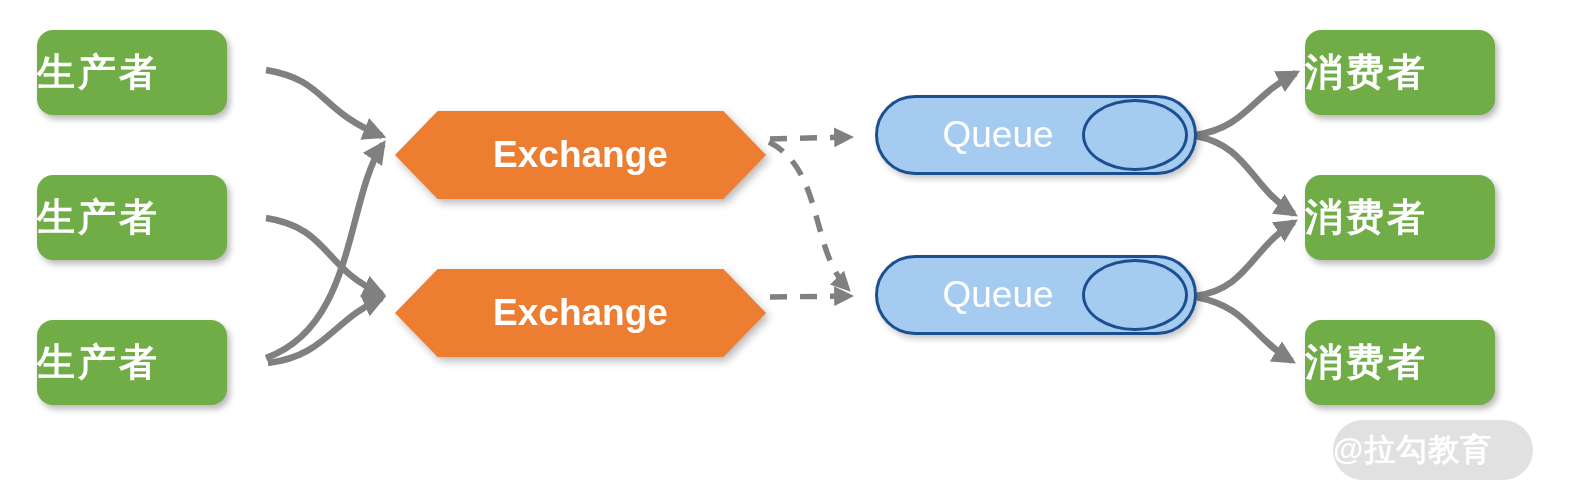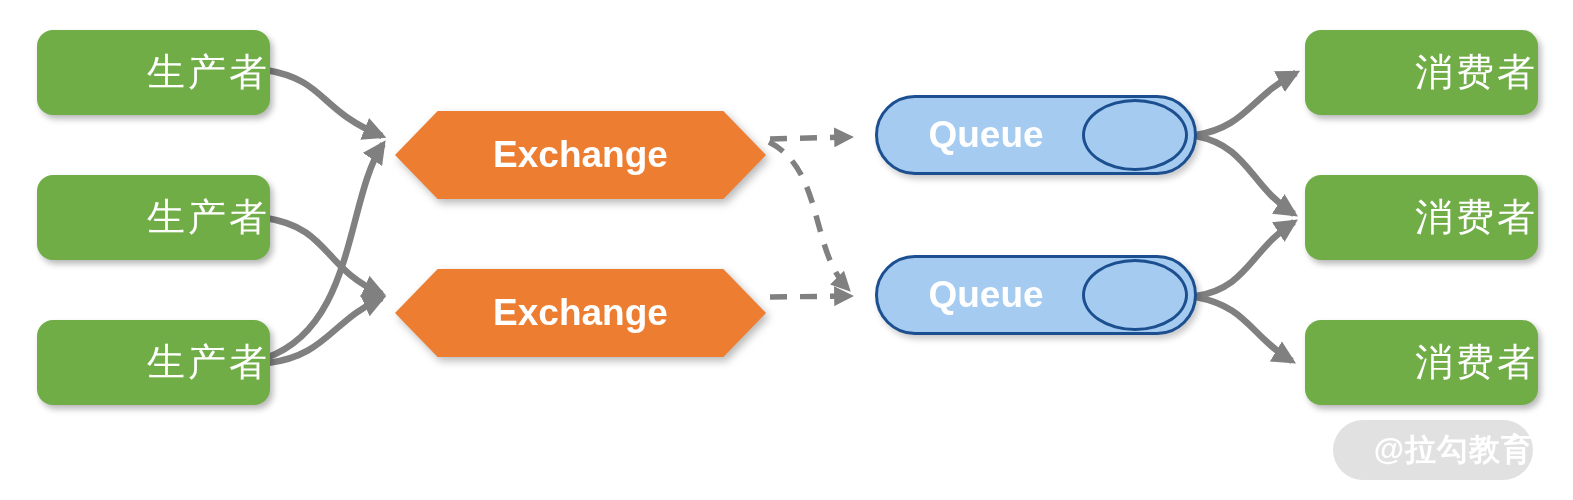--- a/index.html
+++ b/index.html
@@ -9,53 +9,53 @@
     --qborder:#1B4F8F;
     --gray:#808080;
   }
   html,body{margin:0;padding:0;background:#ffffff;}
   body{font-family:"Liberation Sans","DejaVu Sans",sans-serif;}
   #canvas{position:relative;width:1573px;height:500px;background:#ffffff;overflow:hidden;}
   #edges{position:absolute;left:0;top:0;z-index:1;}
   .node{position:absolute;z-index:2;}
 
   .gbox{
-    width:233px;height:85px;background:var(--green);border-radius:16px;
+    width:190px;height:85px;background:var(--green);border-radius:16px;
     box-shadow:3px 4px 6px rgba(0,0,0,.28);
-    display:flex;align-items:center;justify-content:flex-end;
-    color:#fff;font-weight:normal;font-size:38px;letter-spacing:3px;
+    display:flex;align-items:center;justify-content:flex-start;
+    color:#fff;font-weight:bold;font-size:38px;letter-spacing:3px;
   }
 
   .hex-wrap{width:371px;height:88px;filter:drop-shadow(3px 4px 4px rgba(0,0,0,.28));}
   .hex{
     width:100%;height:100%;background:var(--orange);
     clip-path:polygon(0 50%,11.5% 0,88.5% 0,100% 50%,88.5% 100%,11.5% 100%);
     display:flex;align-items:center;justify-content:center;
     color:#fff;font-weight:bold;font-size:37px;margin-top:16px;
   }
 
   .queue{
     width:322px;height:80px;box-sizing:border-box;
     background:var(--qfill);border:3px solid var(--qborder);border-radius:42px;
     box-shadow:3px 4px 6px rgba(0,0,0,.22);
   }
   .qellipse{
     position:absolute;right:6px;top:1px;width:106px;height:72px;box-sizing:border-box;
     border:3px solid var(--qborder);border-radius:50%;
   }
   .qlabel{
-    position:absolute;left:0;top:0;width:216px;height:74px;
+    position:absolute;left:12px;top:0;width:216px;height:74px;
     display:flex;align-items:center;justify-content:center;
-    color:#fff;font-weight:bold;font-size:37px;
+    color:#fff;font-weight:normal;font-size:37px;
   }
 
   .watermark{
     position:absolute;left:1333px;top:420px;width:200px;height:60px;z-index:3;
     background:#DCDCDC;border-radius:30px;opacity:.85;
-    display:flex;align-items:center;justify-content:flex-end;
+    display:flex;align-items:center;justify-content:flex-start;
     color:#fff;font-weight:bold;font-size:31px;letter-spacing:1px;
   }
 </style>
 </head>
 <body>
 
 <div id="canvas">
 
   <svg id="edges" width="1573" height="500" viewBox="0 0 1573 500">
     <defs>

